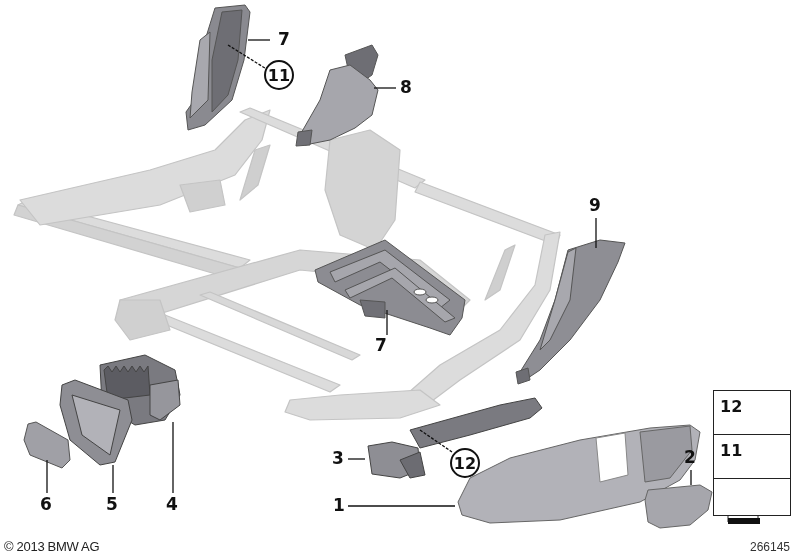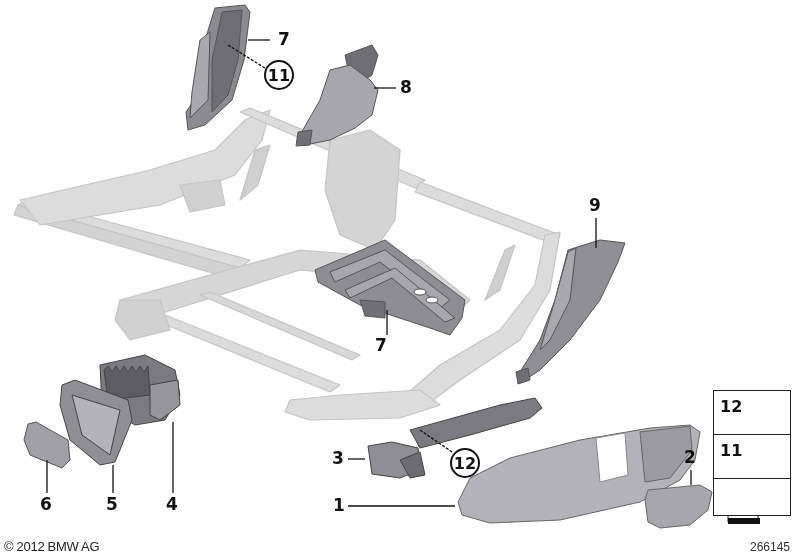--- a/index.html
+++ b/index.html
@@ -152,14 +152,14 @@
 <div class="legend-box">
   <div class="legend-cell" style="top:0;height:44px">
     <span class="legend-num">12</span>
   </div>
   <div class="legend-cell" style="top:44px;height:44px">
     <span class="legend-num">11</span>
   </div>
   <div class="legend-cell" style="top:88px;height:36px;border-bottom:none"></div>
 </div>
 
-<div class="copyright">© 2012 BMW AG</div>
+<div class="copyright">© 2013 BMW AG</div>
 <div class="diagram-id">266145</div>
 
 </body></html>

